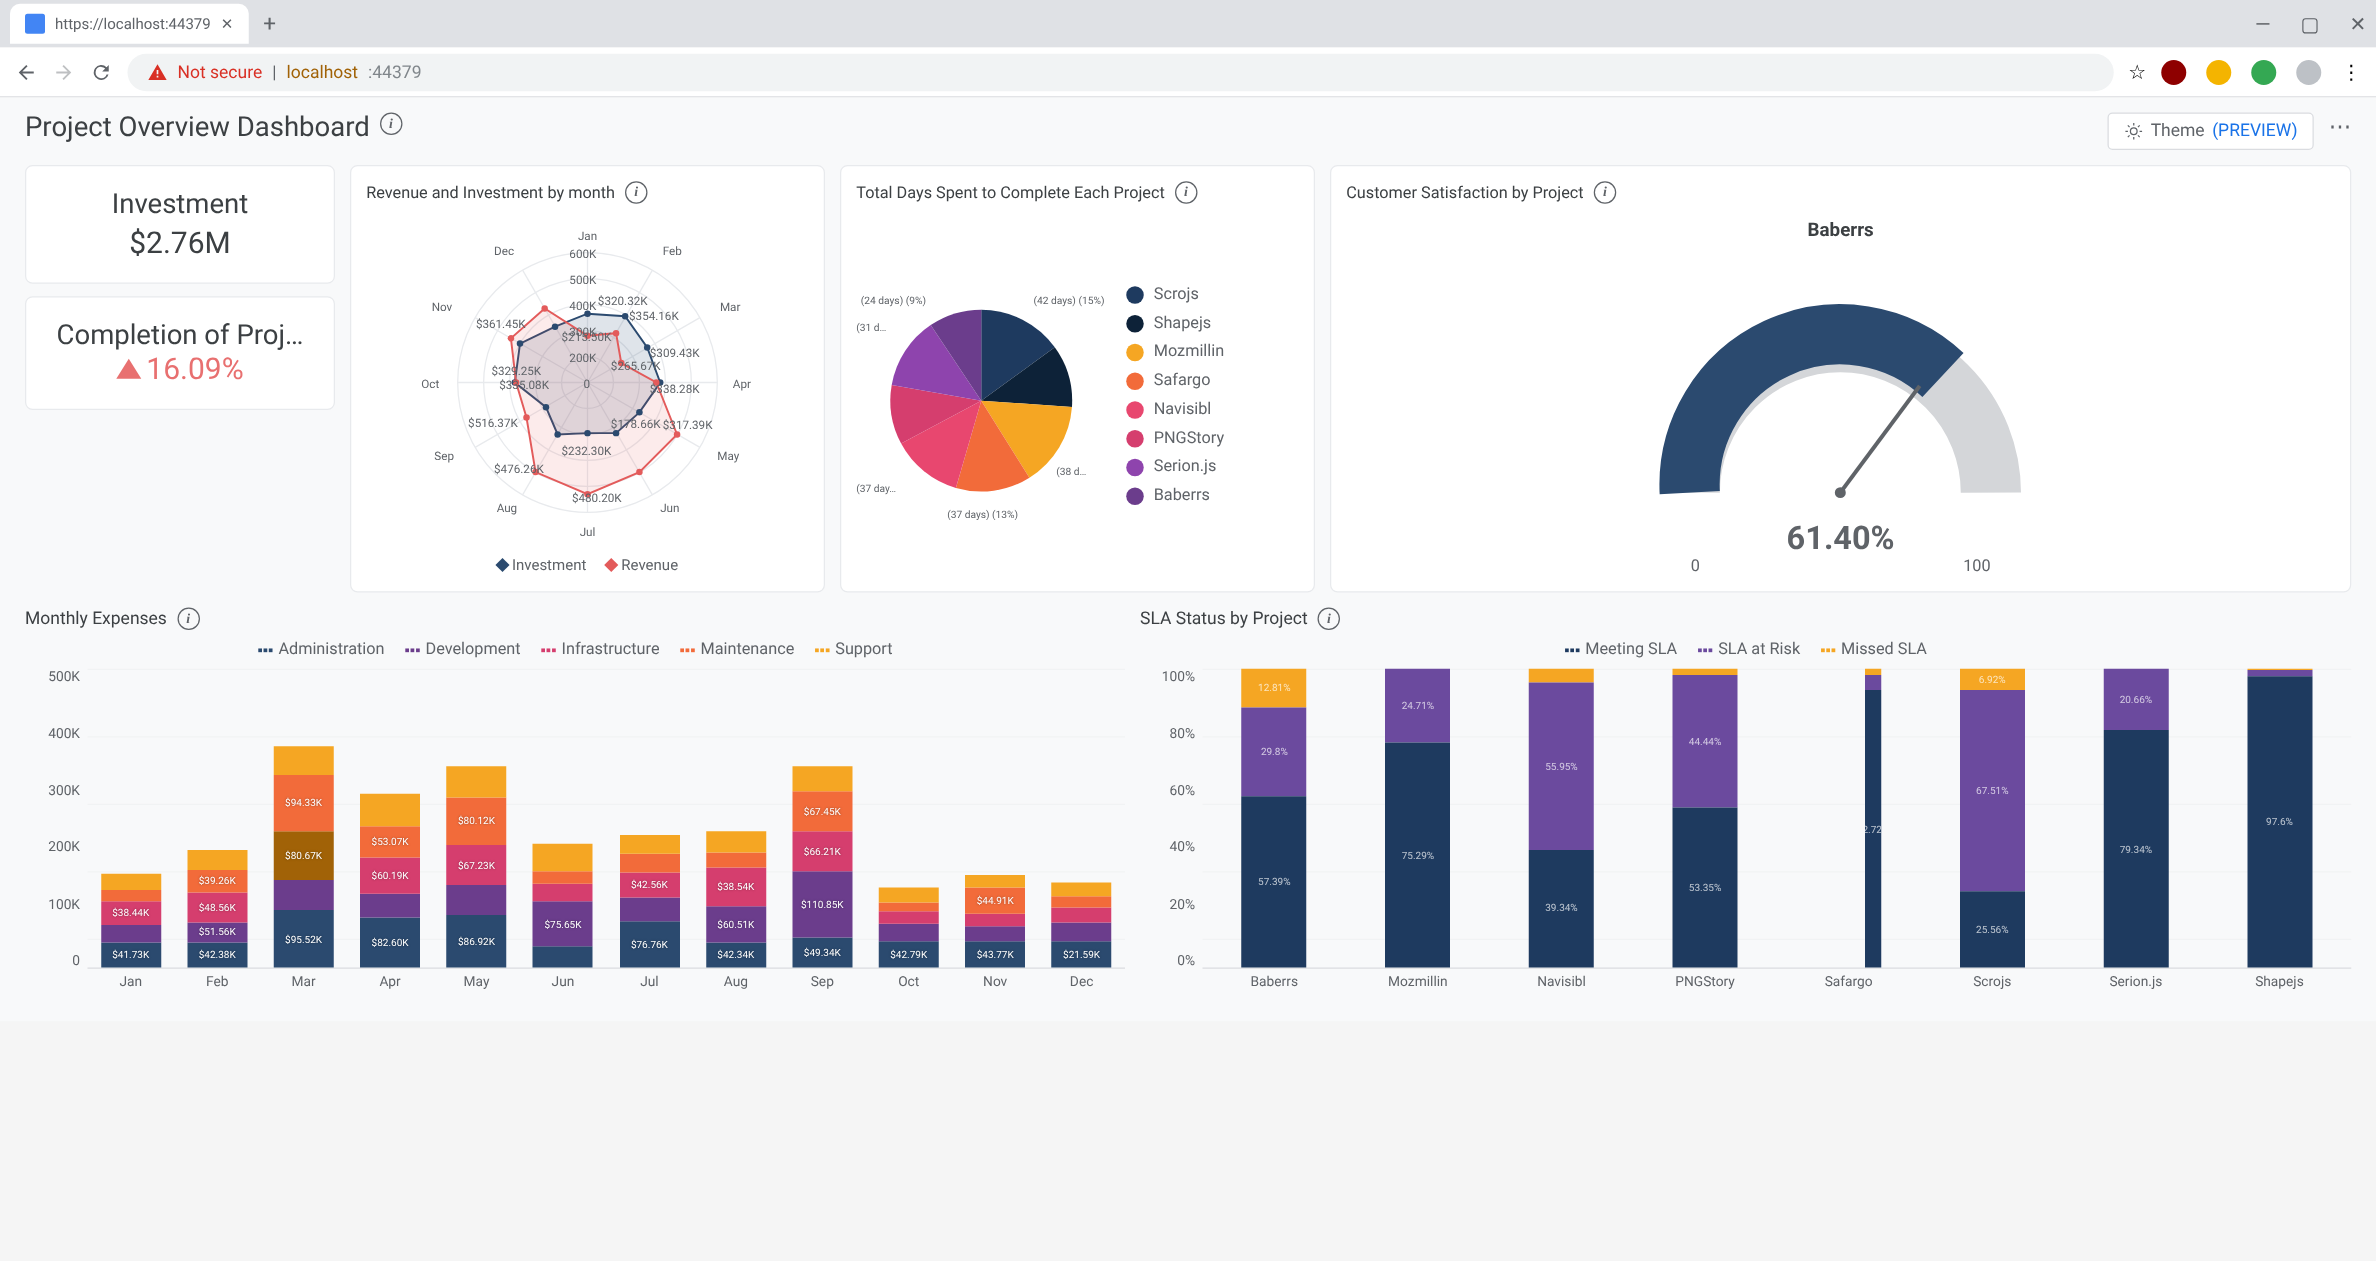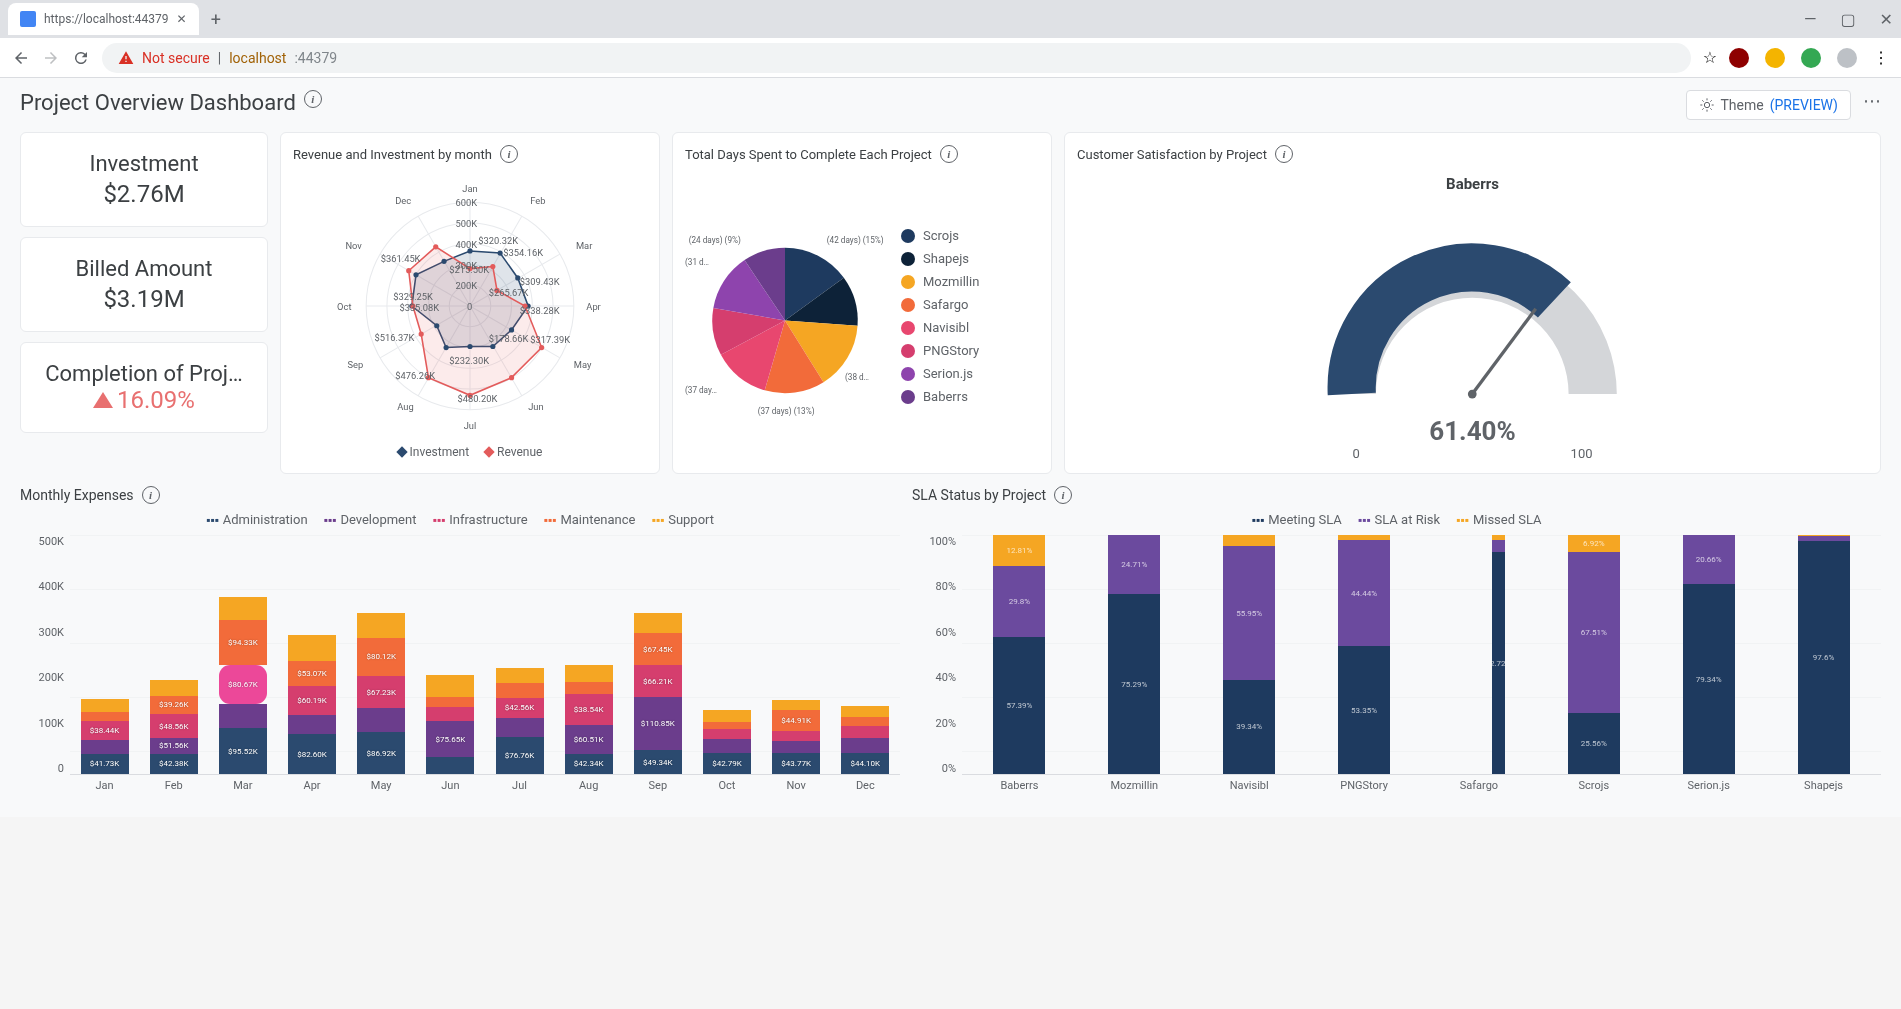--- a/index.html
+++ b/index.html
@@ -139,24 +139,20 @@
       <span class="preview">(PREVIEW)</span>
     </button>
     <span class="ellipsis">⋯</span>
   </div>
 
   <div class="row1">
     <div class="kpi-col">
       <div class="card kpi">
         <div class="kpi-label">Investment</div>
         <div class="kpi-value">$2.76M</div>
-      </div>
-      <div class="card kpi">
-        <div class="kpi-label">Billed Amount</div>
-        <div class="kpi-value">$3.19M</div>
       </div>
       <div class="card kpi">
         <div class="kpi-label">Completion of Proj…</div>
         <div class="kpi-pct">
           <span class="tri-up"></span>
           <span>16.09%</span>
         </div>
       </div>
     </div>
 
@@ -409,21 +405,21 @@
               <div class="seg" style="background: rgb(242, 107, 58); height: 18.8448px;">
                 <span class="lbl">$39.26K</span>
               </div>
               <div class="seg top" style="background: rgb(245, 166, 35); height: 15.9504px;"></div>
             </div>
             <div class="bar-group">
               <div class="seg" style="background: rgb(43, 74, 111); height: 45.8496px;">
                 <span class="lbl">$95.52K</span>
               </div>
               <div class="seg" style="background: rgb(107, 61, 140); height: 24px;"></div>
-              <div class="seg" style="background: #ec4899; height: 38.7216px; border-radius: 11px;">
+              <div class="seg" style="background: #a16207; height: 38.7216px;">
                 <span class="lbl">$80.67K</span>
               </div>
               <div class="seg" style="background: rgb(242, 107, 58); height: 45.2784px;">
                 <span class="lbl">$94.33K</span>
               </div>
               <div class="seg top" style="background: rgb(245, 166, 35); height: 22.9344px;"></div>
             </div>
             <div class="bar-group">
               <div class="seg" style="background: rgb(43, 74, 111); height: 39.648px;">
                 <span class="lbl">$82.60K</span>
@@ -513,21 +509,21 @@
               </div>
               <div class="seg" style="background: rgb(107, 61, 140); height: 12px;"></div>
               <div class="seg" style="background: rgb(213, 62, 110); height: 9.6px;"></div>
               <div class="seg" style="background: rgb(242, 107, 58); height: 21.5568px;">
                 <span class="lbl">$44.91K</span>
               </div>
               <div class="seg top" style="background: rgb(245, 166, 35); height: 10.032px;"></div>
             </div>
             <div class="bar-group">
               <div class="seg" style="background: rgb(43, 74, 111); height: 21.168px;">
-                <span class="lbl">$44.10K</span>
+                <span class="lbl">$21.59K</span>
               </div>
               <div class="seg" style="background: rgb(107, 61, 140); height: 14.4px;"></div>
               <div class="seg" style="background: rgb(213, 62, 110); height: 12px;"></div>
               <div class="seg" style="background: rgb(242, 107, 58); height: 9.6px;"></div>
               <div class="seg top" style="background: rgb(245, 166, 35); height: 10.7376px;"></div>
             </div>
           </div>
         <div class="x-axis" id="exp-x">
             <div style="width: 48px; text-align: center;">Jan</div>
             <div style="width: 48px; text-align: center;">Feb</div>

